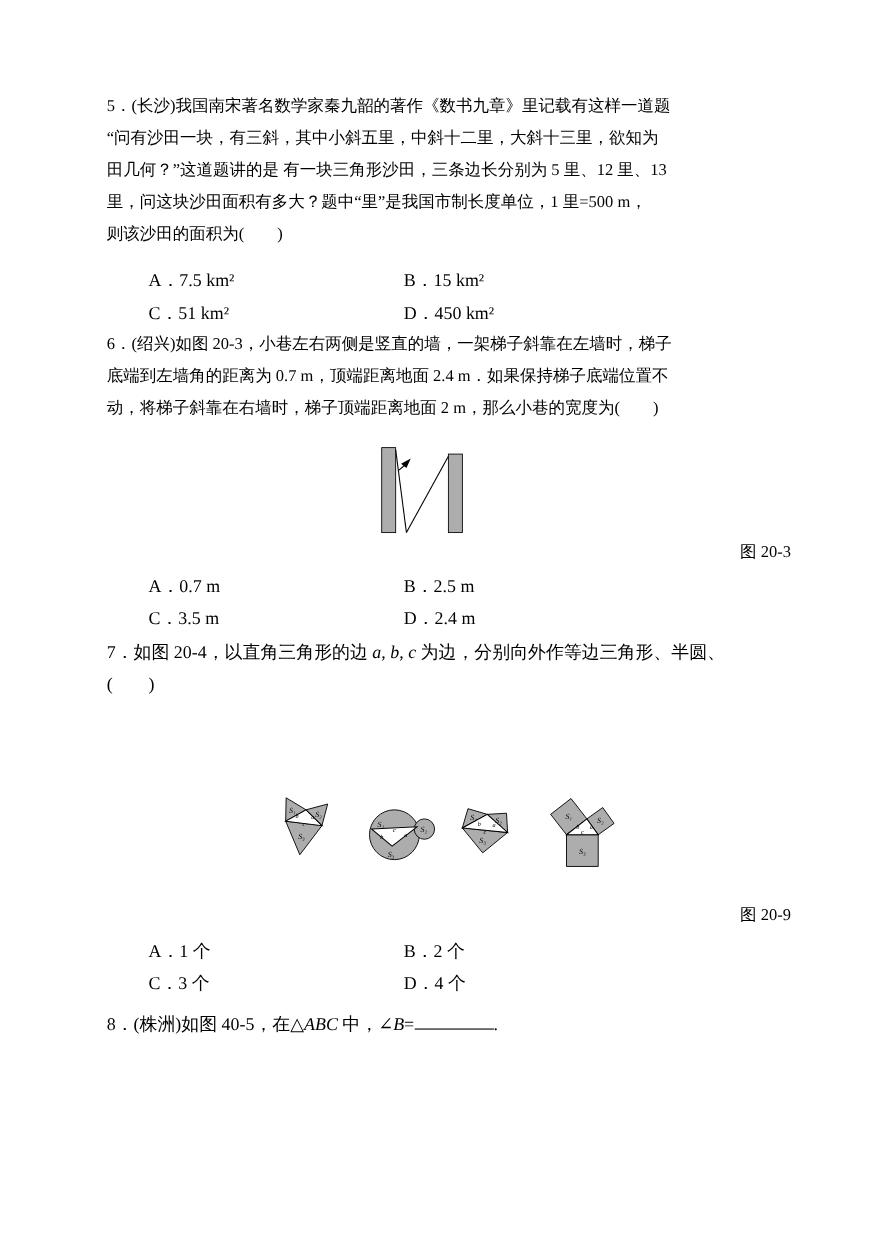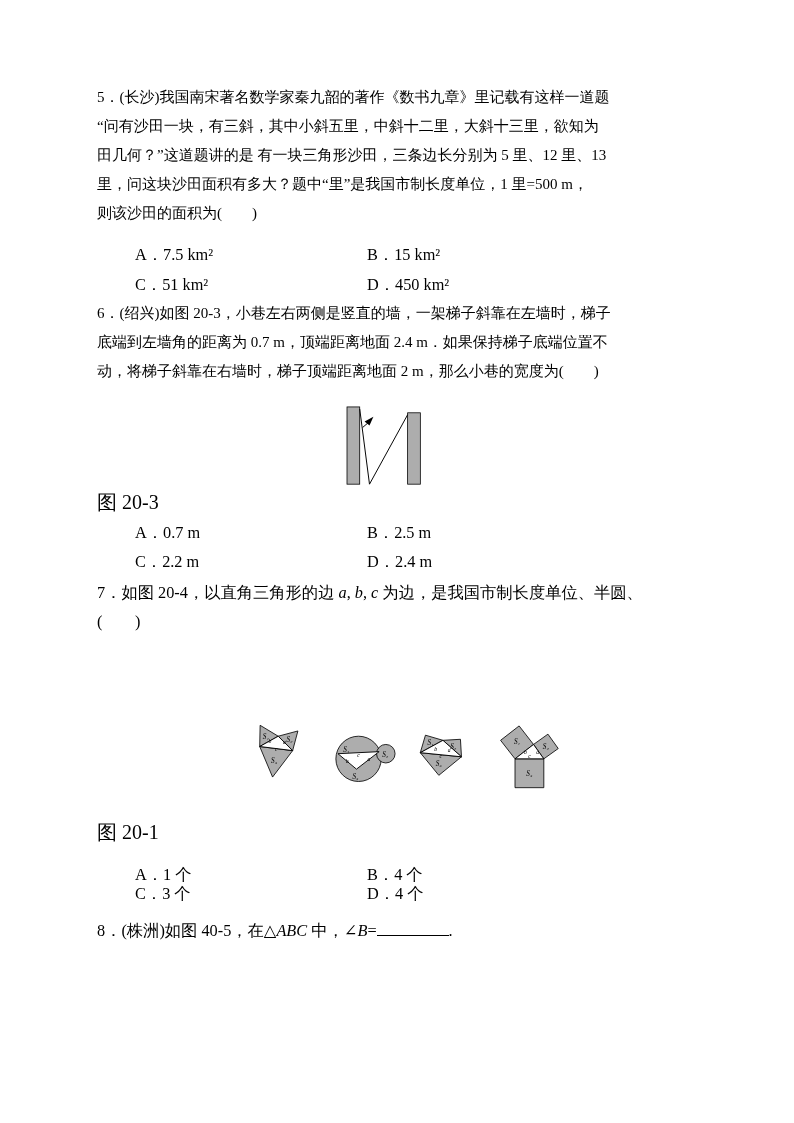--- a/index.html
+++ b/index.html
@@ -7,21 +7,21 @@
     width:794px;height:1123px;position:relative;background:#ffffff;color:#000;
     font-family:"Liberation Serif","DejaVu Serif",serif;
   }
   .block{position:absolute;left:97px;width:612px;}
   .qlines{white-space:pre-line;font-size:15px;line-height:29px;}
   .inline-line{font-size:16.3px;line-height:29px;}
   .it{font-style:italic;}
   .choicerow{position:absolute;left:97px;width:612px;height:29px;font-size:16.3px;line-height:29px;}
   .choicerow .col1{position:absolute;left:38px;}
   .choicerow .col2{position:absolute;left:270px;}
-  .caption{position:absolute;left:97px;width:612px;text-align:left;font-size:20px;line-height:20px;}
+  .caption{position:absolute;left:107px;width:612px;text-align:right;font-size:15px;line-height:20px;}
   .figwrap{position:absolute;}
   svg{display:block;}
   .wh{fill:#ffffff;stroke:#000;stroke-width:0.9;}
   .ln{stroke:#000;stroke-width:1;fill:none;}
   .gshape{stroke:#000;stroke-width:0.8;}
   .slabel{font:italic 7px "Liberation Serif",serif;text-anchor:middle;fill:#000;}
   .tlabel{font:italic 5.5px "Liberation Serif",serif;text-anchor:middle;fill:#000;}
   .blank{display:inline-block;width:72px;height:17px;border-bottom:1.2px solid #000;}
 </style>
 </head>
@@ -55,27 +55,27 @@
     <polygon fill="#000" points="37,13 28,18 33,22"></polygon>
   </svg>
 </div>
 <div class="caption" style="top:492px;">图 20-3</div>
 
 <div class="choicerow" style="top:518px;">
   <span class="col1">A．0.7 m</span>
   <span class="col2">B．2.5 m</span>
 </div>
 <div class="choicerow" style="top:547px;">
-  <span class="col1">C．2.2 m</span>
+  <span class="col1">C．3.5 m</span>
   <span class="col2">D．2.4 m</span>
 </div>
 
 <div class="block" style="top:578px;">
   <div class="inline-line">
-    <span>7．如图 20-4，以直角三角形的边 </span><span class="it">a</span><span>, </span><span class="it">b</span><span>, </span><span class="it">c</span><span> 为边，是我国市制长度单位、半圆、</span>
+    <span>7．如图 20-4，以直角三角形的边 </span><span class="it">a</span><span>, </span><span class="it">b</span><span>, </span><span class="it">c</span><span> 为边，分别向外作等边三角形、半圆、</span>
   </div>
   <div class="inline-line">(　　)</div>
 </div>
 
 <div class="figwrap" style="left:235px;top:695px;">
   <svg width="350" height="103" viewBox="0 0 340 100">
 
     <g>
       <polygon class="gshape" points="24,50 42,40 24.4,29.4" fill="#adadad"></polygon>
       <polygon class="gshape" points="42,40 56,54 61.1,34.9" fill="#adadad"></polygon>
@@ -121,25 +121,25 @@
       <polygon class="wh" points="272,62 290,48 300,62"></polygon>
       <text class="slabel" x="274" y="48">S₁</text>
       <text class="slabel" x="302" y="52">S₂</text>
       <text class="slabel" x="286" y="79">S₃</text>
       <text class="tlabel" x="282" y="57">b</text>
       <text class="tlabel" x="294" y="57">a</text>
       <text class="tlabel" x="286" y="61">c</text>
     </g>
   </svg>
 </div>
-<div class="caption" style="top:822px;">图 20-1</div>
+<div class="caption" style="top:822px;">图 20-9</div>
 
-<div class="choicerow" style="top:850px;margin-top:10px;">
+<div class="choicerow" style="top:850px;">
   <span class="col1">A．1 个</span>
-  <span class="col2">B．4 个</span>
+  <span class="col2">B．2 个</span>
 </div>
 <div class="choicerow" style="top:879px;text-align:right;">
   <span class="col1">C．3 个</span>
   <span class="col2">D．4 个</span>
 </div>
 
 <div class="block inline-line" style="top:916px;">
   <span>8．(株洲)如图 40-5，在△</span><span class="it">ABC</span><span> 中，∠</span><span class="it">B</span><span>=</span><span class="blank"></span><span>.</span>
 </div>
 

